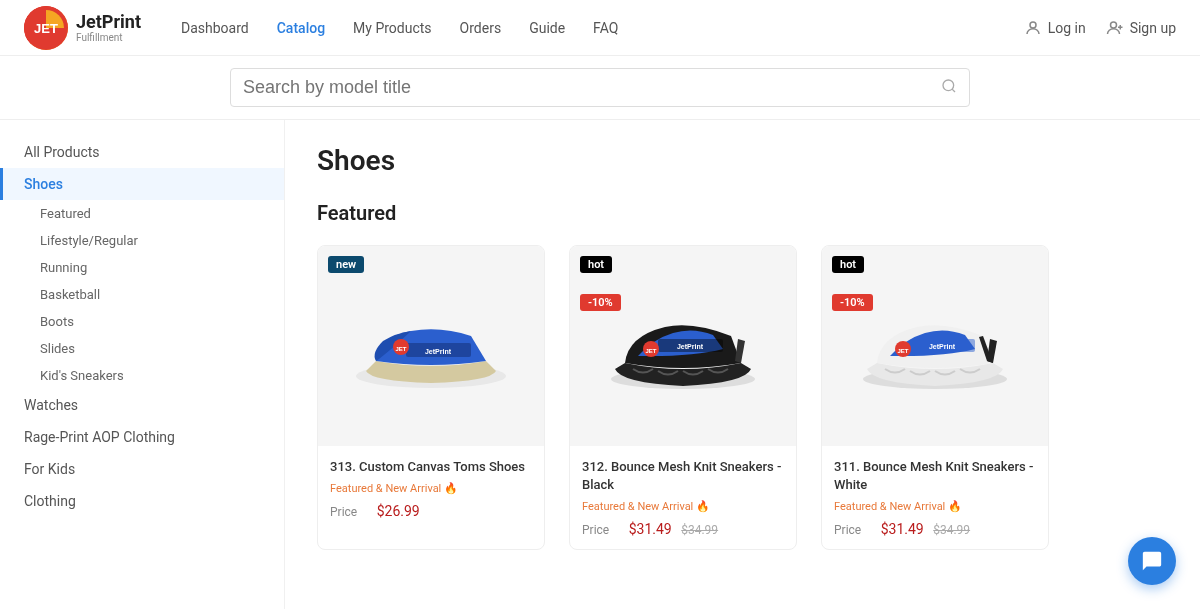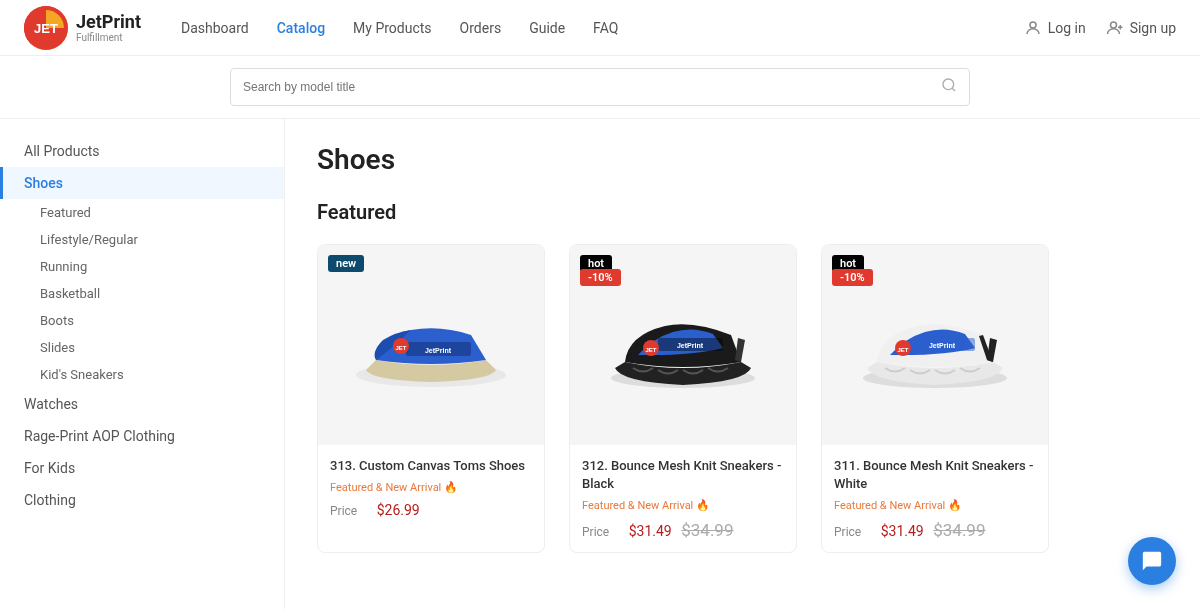--- a/index.html
+++ b/index.html
@@ -15,21 +15,21 @@
     .logo-sub { font-size: 10px; color: #888; }
     nav { display: flex; align-items: flex-end; gap: 28px; flex: 1; }
     .nav-item { font-size: 14px; color: #555; cursor: pointer; text-decoration: none; }
     .nav-item.active { color: #2b7fe0; font-weight: 500; }
     .header-right { display: flex; gap: 20px; margin-left: auto; }
     .header-btn { display: flex; align-items: center; gap: 6px; font-size: 14px; color: #555; cursor: pointer; }
 
     
     .search-bar-wrap { background: #fff; padding: 12px 24px; border-bottom: 1px solid #eee; display: flex; justify-content: center; }
     .search-bar { display: flex; align-items: center; width: 740px; border: 1px solid #ddd; border-radius: 4px; padding: 8px 12px; background: #fff; }
-    .search-bar input { border: none; outline: none; flex: 1; font-size: 12px; color: #666; background: transparent; }
+    .search-bar input { border: none; outline: none; flex: 1; font-size: 18px; color: #666; background: transparent; }
     .search-icon-wrap { color: #aaa; font-size: 16px; }
 
     
     .main-layout { display: flex; min-height: calc(100vh - 112px); }
 
     
     .sidebar { width: 285px; min-width: 285px; padding: 16px 0; border-right: 1px solid #f0f0f0; background: #fff; }
     .sidebar-item { padding: 8px 24px; cursor: pointer; font-size: 14px; color: #555; }
     .sidebar-item.active { background: #f0f7ff; color: #2b7fe0; font-weight: 500; border-left: 3px solid #2b7fe0; padding-left: 21px; }
     .sidebar-sub { padding: 6px 40px; cursor: pointer; font-size: 13px; color: #666; }
@@ -39,28 +39,28 @@
     .page-title { font-size: 28px; font-weight: 600; color: #222; margin-bottom: 24px; }
     .section-title { font-size: 20px; font-weight: 600; color: #222; margin-bottom: 20px; }
 
     
     .product-grid { display: flex; gap: 24px; flex-wrap: wrap; }
     .product-card { width: 228px; border: 1px solid #eee; border-radius: 8px; overflow: hidden; background: #fff; cursor: pointer; transition: box-shadow 0.2s; }
     .product-img-wrap { position: relative; background: #f5f5f5; height: 200px; display: flex; align-items: center; justify-content: center; }
     .badge { position: absolute; top: 10px; left: 10px; padding: 2px 8px; border-radius: 3px; font-size: 11px; font-weight: 600; text-transform: lowercase; }
     .badge.new { background: #0c4a6e; color: #fff; }
     .badge.hot { background: #000000; color: #fff; }
-    .badge.discount { background: #e03a2f; color: #fff; position: absolute; top: 24px; left: 10px; }
+    .badge.discount { background: #e03a2f; color: #fff; position: absolute; top: 48px; left: 10px; }
     .product-info { padding: 12px; }
     .product-name { font-size: 13px; font-weight: 500; color: #333; margin-bottom: 6px; line-height: 1.4; }
     .product-tag { font-size: 11px; color: #e8793a; margin-bottom: 8px; }
     .product-price { font-size: 14px; color: #333; }
     .price-label { color: #888; font-size: 12px; }
     .price-current { font-weight: 400; color: #b91c1c; margin-left: 16px; }
-    .price-original { text-decoration: line-through; color: #aaa; font-size: 17px; margin-left: 6px; }
+    .price-original { text-decoration: line-through; color: #aaa; font-size: 12px; margin-left: 6px; }
 
     
     .chat-btn { position: fixed; bottom: 24px; right: 24px; width: 48px; height: 48px; background: #2b7fe0; border-radius: 50%; display: flex; align-items: center; justify-content: center; cursor: pointer; box-shadow: 0 4px 12px rgba(43,127,224,0.4); }
     .chat-btn svg { width: 22px; height: 22px; fill: #fff; }
 
     
     .shoe-img { width: 180px; height: 130px; }
   </style>
 </head>
 <body>

